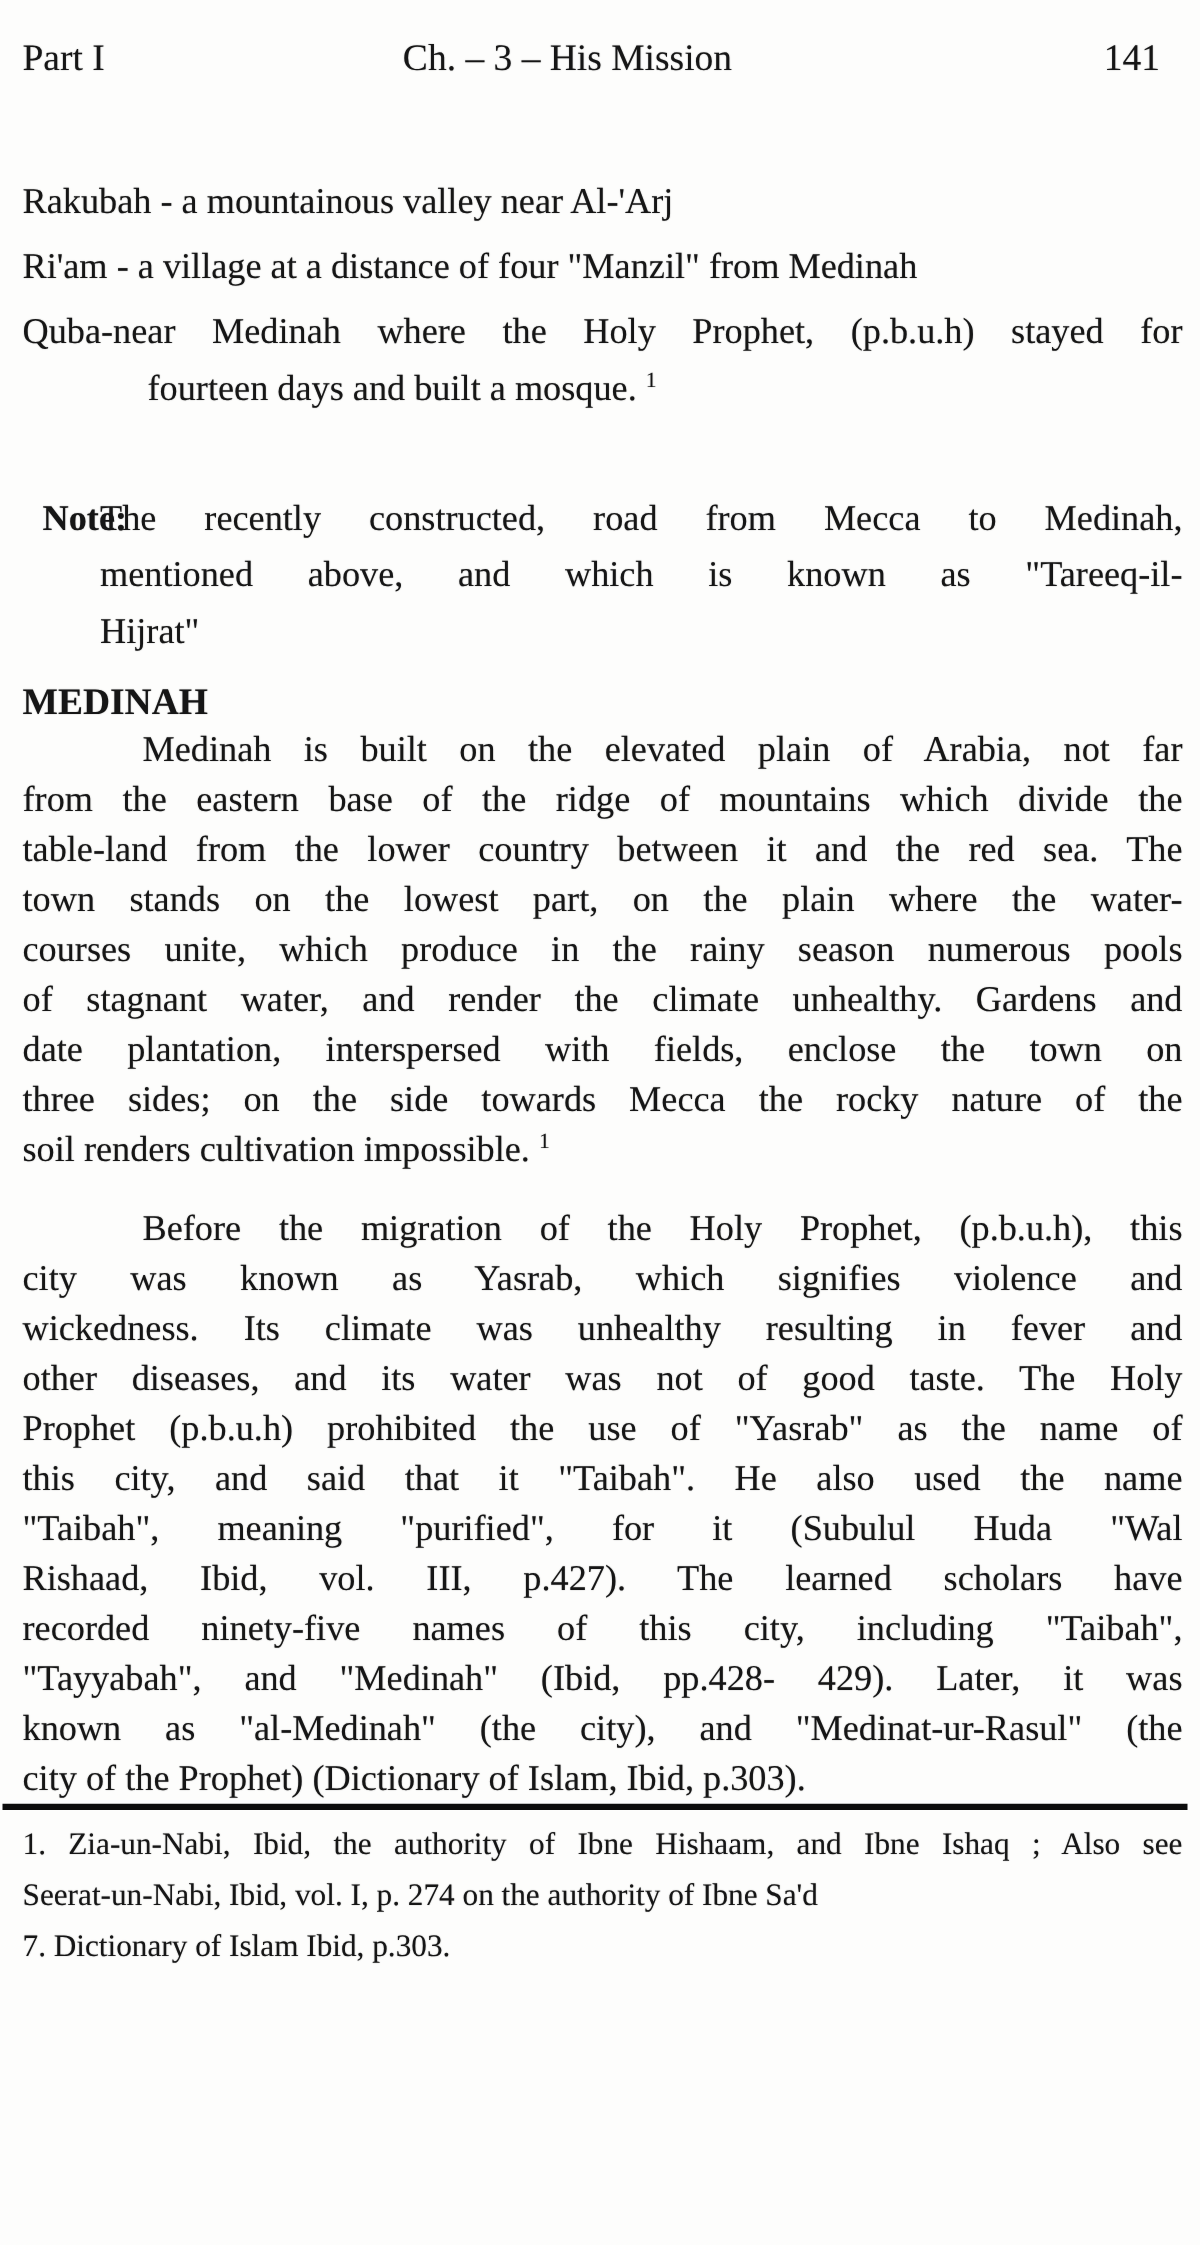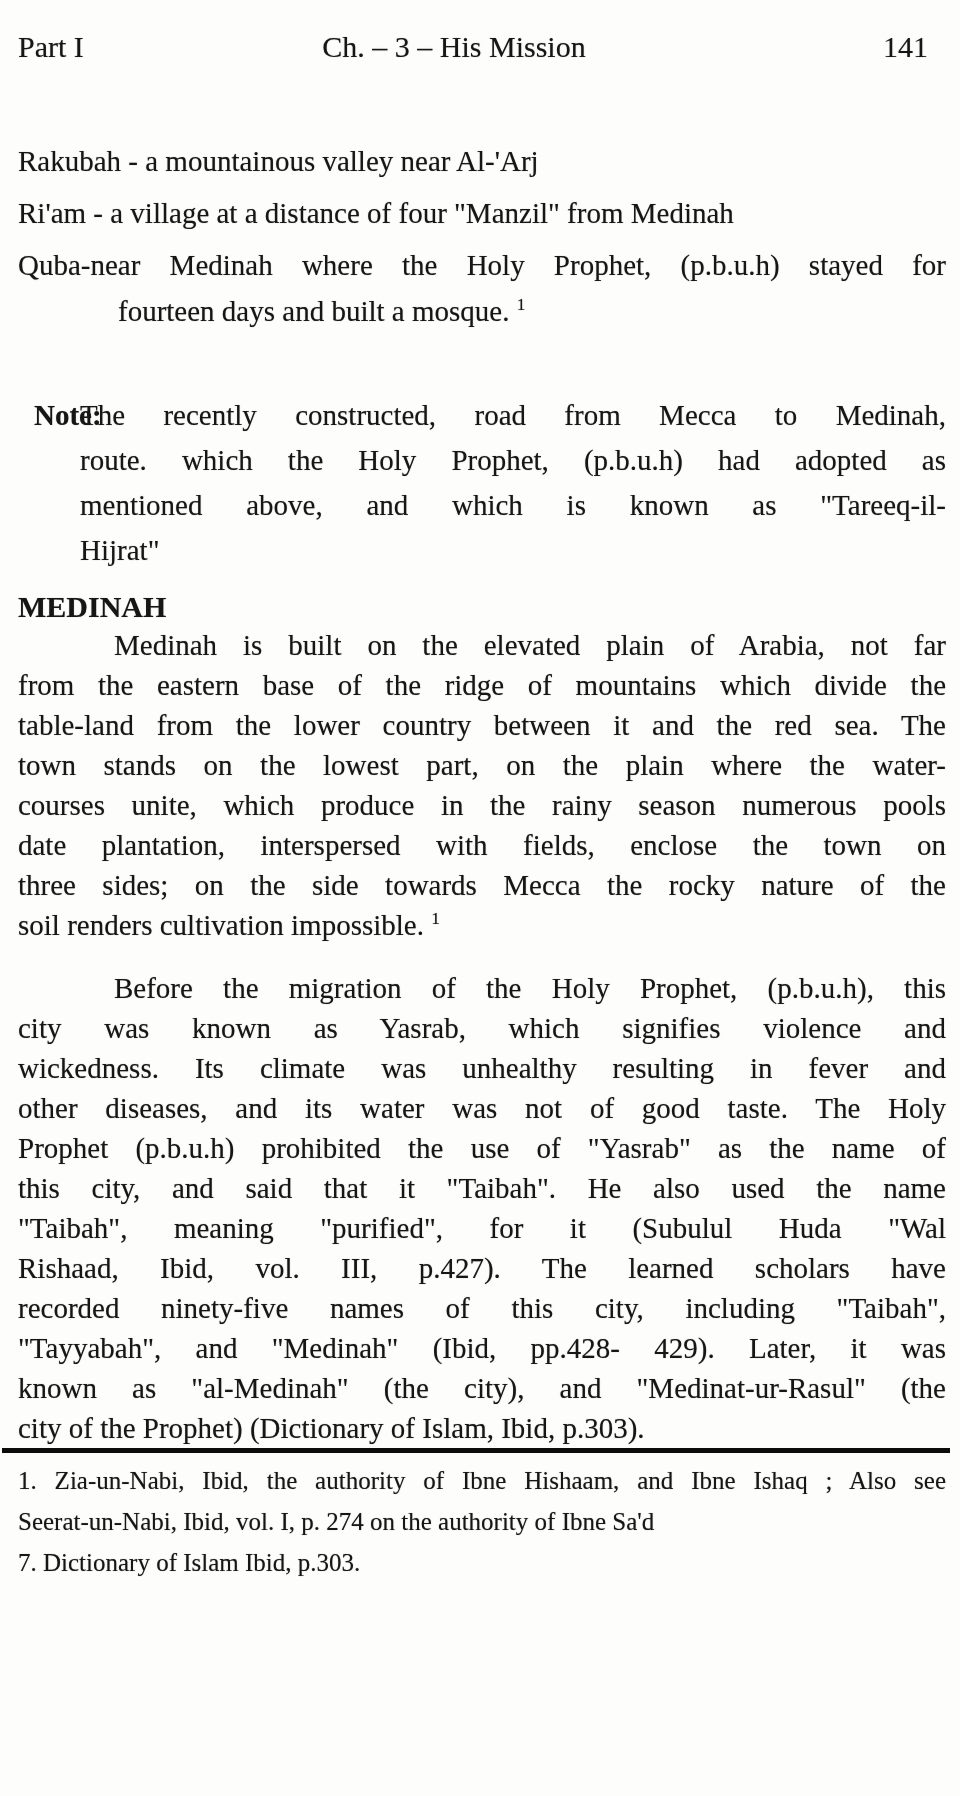--- a/index.html
+++ b/index.html
@@ -116,34 +116,34 @@
     <div class="entry">
         <div class="line j">Quba-near Medinah where the Holy Prophet, (p.b.u.h) stayed for</div>
         <div class="line hang">fourteen days and built a mosque. <sup>1</sup></div>
       </div>
   </div>
 
   <div class="note">
     <span class="note-label">Note:</span>
     <div class="note-body">
         <div class="line j">The recently constructed, road from Mecca to Medinah,</div>
-        <div class="line j">route. which the Holy Prophet, (p.b.u.h) had adopted as</div>
         <div class="line j">mentioned above, and which is known as "Tareeq-il-</div>
         <div class="line">Hijrat"</div>
       </div>
   </div>
 
   <div class="section-heading">MEDINAH</div>
 
   <div class="para para1">
       <div class="line j indent">Medinah is built on the elevated plain of Arabia, not far</div>
       <div class="line j">from the eastern base of the ridge of mountains which divide the</div>
       <div class="line j">table-land from the lower country between it and the red sea. The</div>
       <div class="line j">town stands on the lowest part, on the plain where the water-</div>
       <div class="line j">courses unite, which produce in the rainy season numerous pools</div>
+      <div class="line j">of stagnant water, and render the climate unhealthy. Gardens and</div>
       <div class="line j">date plantation, interspersed with fields, enclose the town on</div>
       <div class="line j">three sides; on the side towards Mecca the rocky nature of the</div>
       <div class="line">soil renders cultivation impossible. <sup>1</sup></div>
     </div>
 
   <div class="para para2">
       <div class="line j indent">Before the migration of the Holy Prophet, (p.b.u.h), this</div>
       <div class="line j">city was known as Yasrab, which signifies violence and</div>
       <div class="line j">wickedness. Its climate was unhealthy resulting in fever and</div>
       <div class="line j">other diseases, and its water was not of good taste. The Holy</div>

